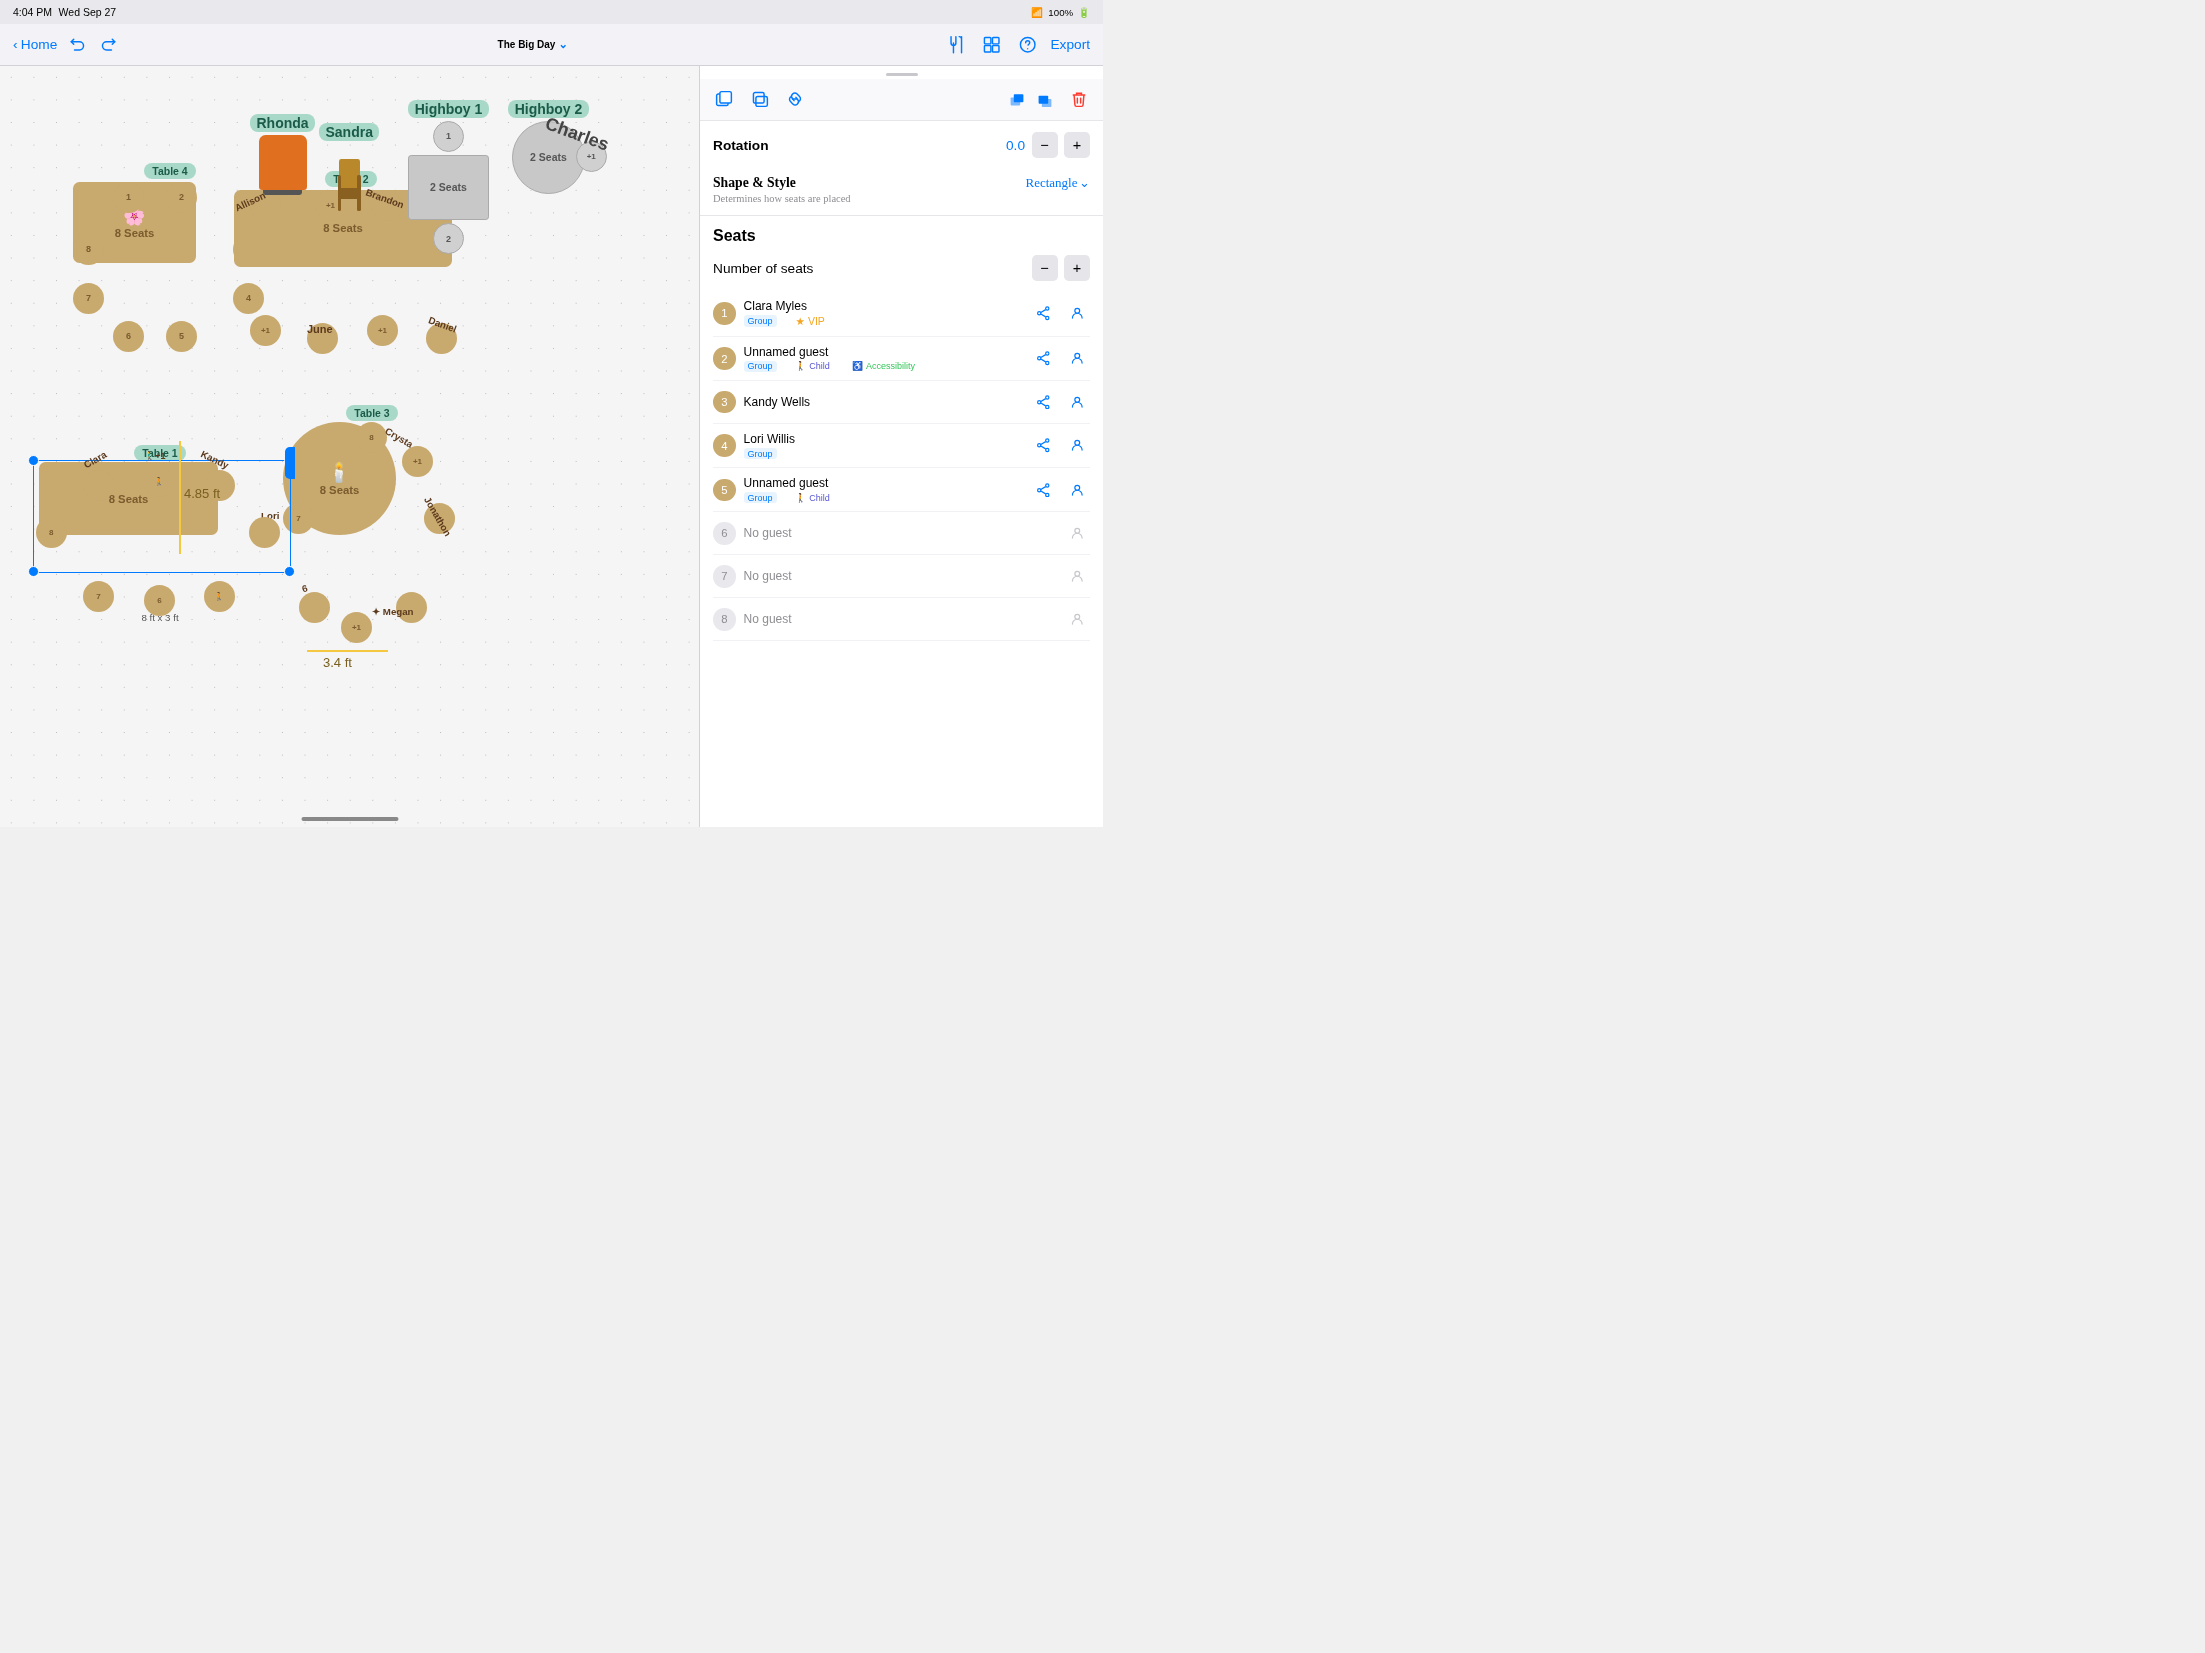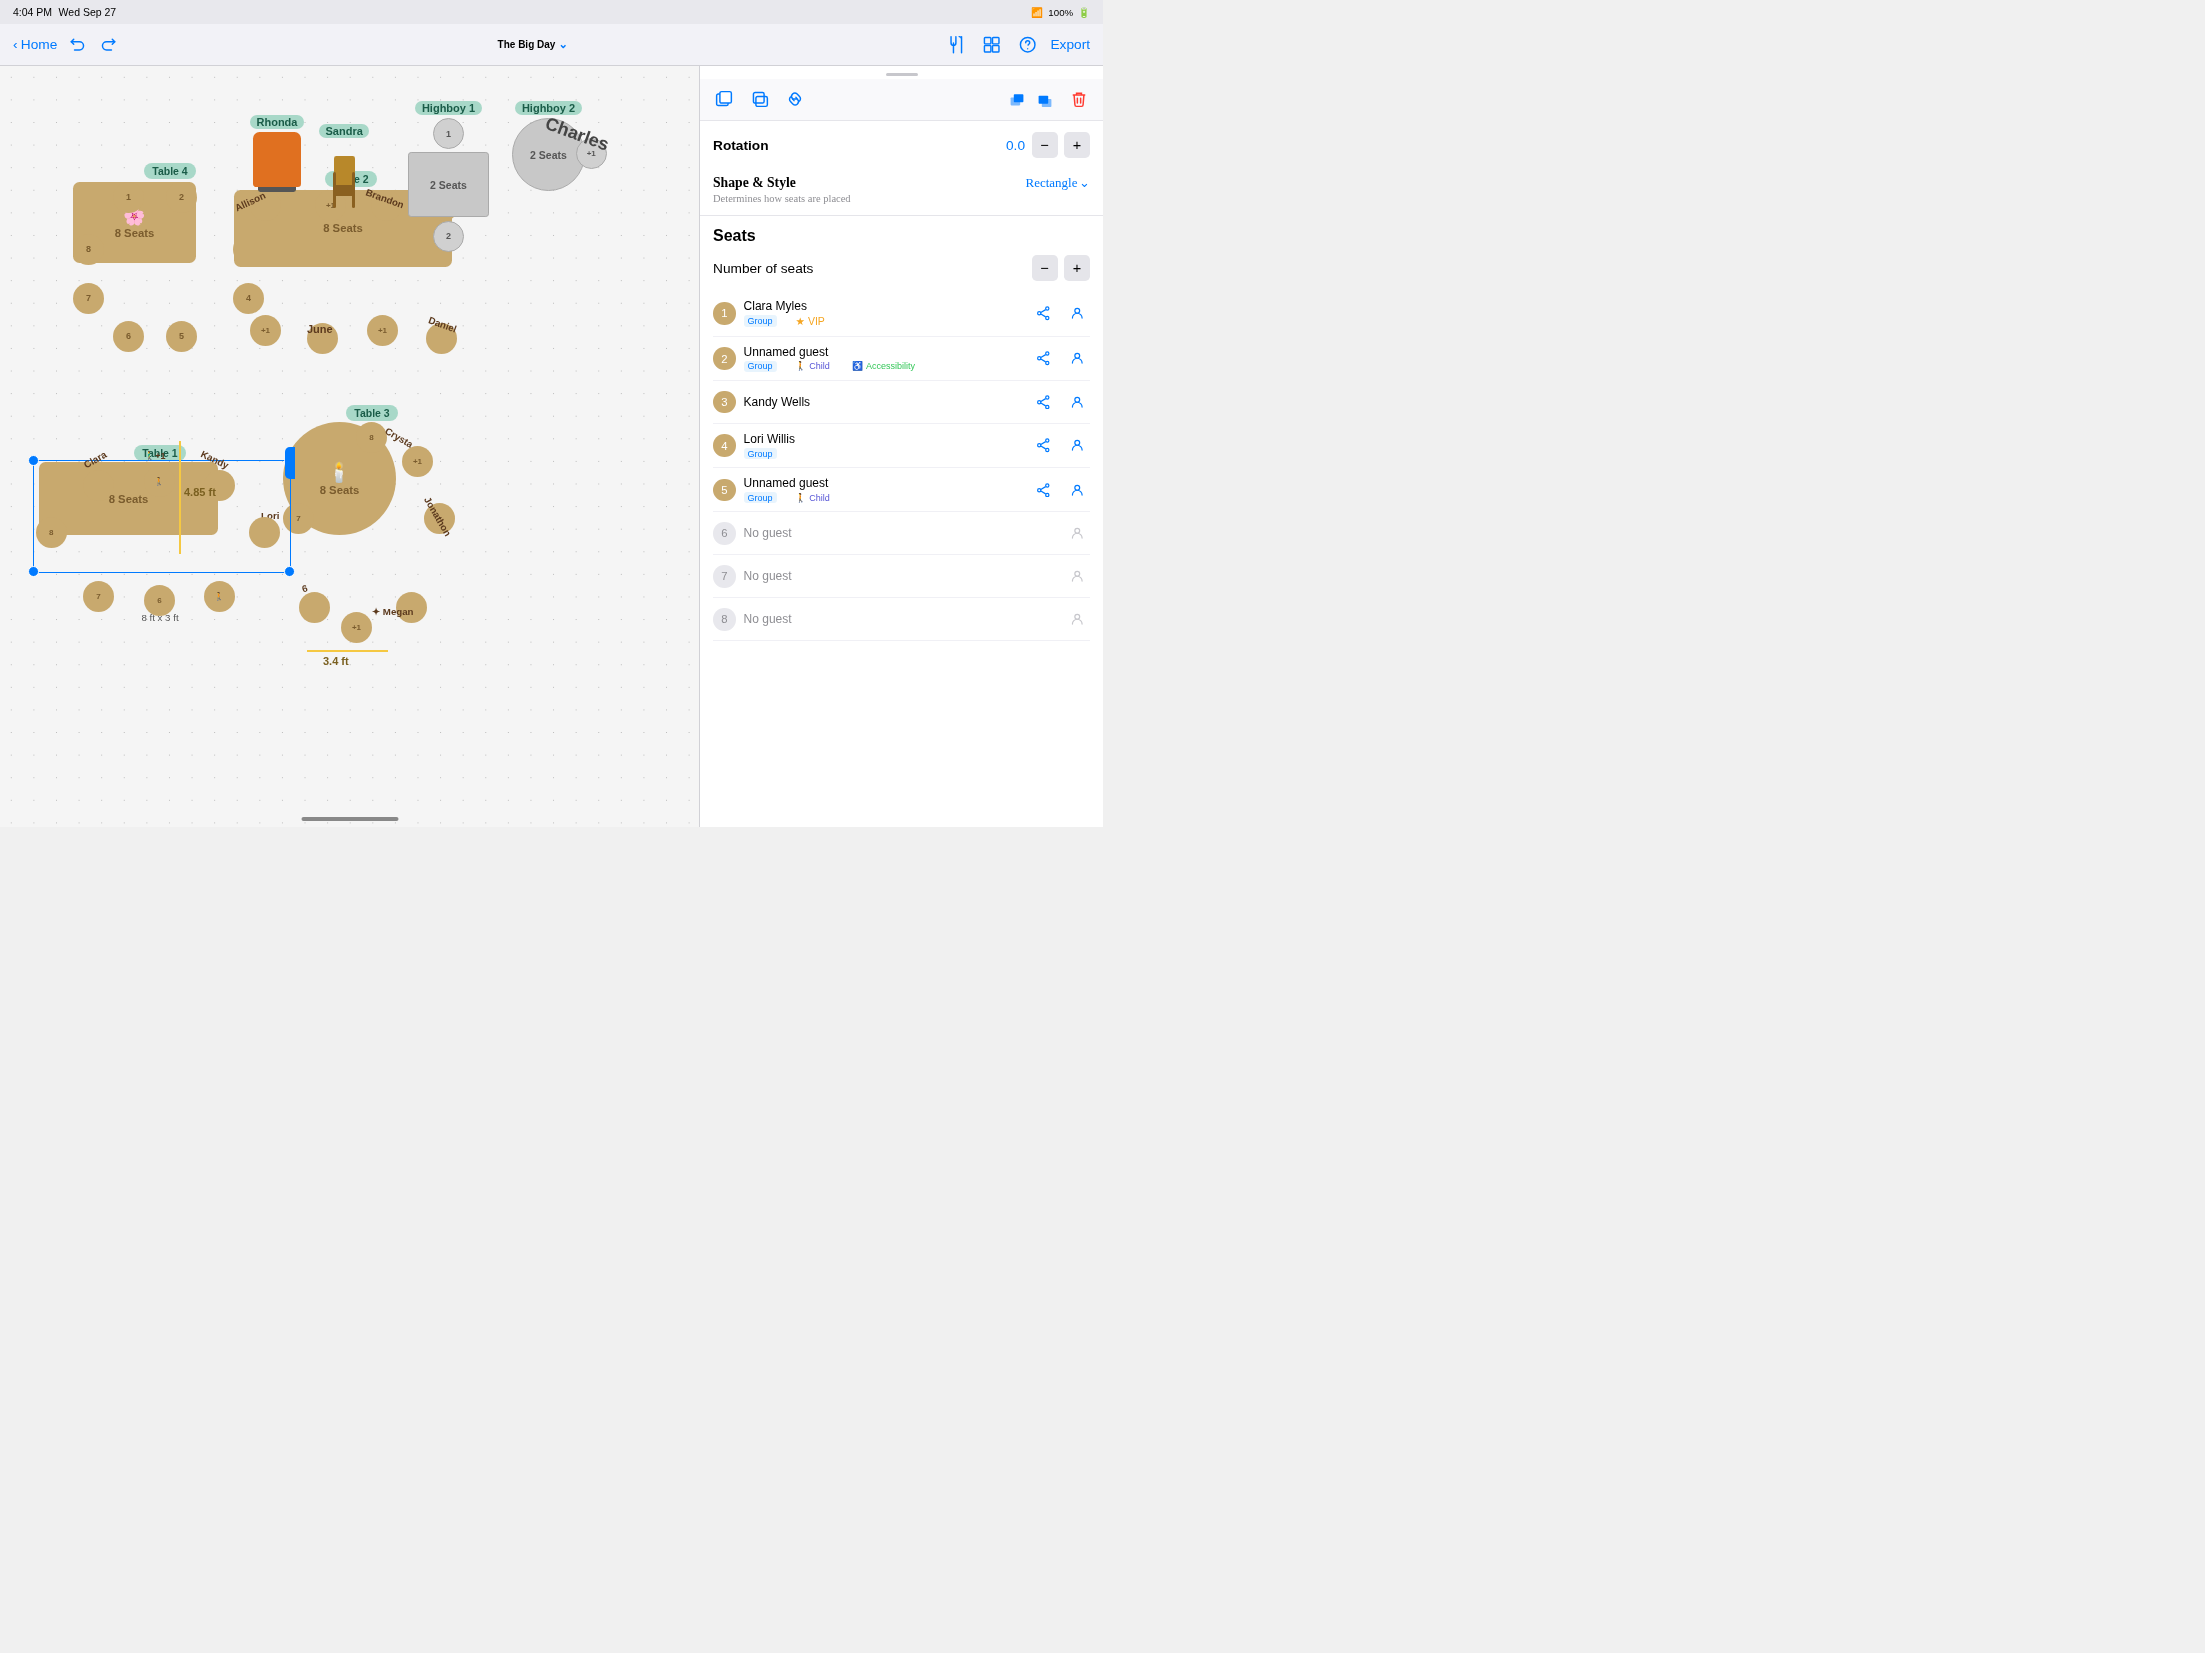--- a/index.html
+++ b/index.html
@@ -302,35 +302,35 @@
     }
 
     
     .measure-line {
       position: absolute;
       background: #f5c842;
       pointer-events: none;
     }
     .measure-label {
       position: absolute;
-      font-size: 11px;
+      font-size: 13px;
       color: #7a6020;
-      font-weight: 700;
+      font-weight: 400;
       white-space: nowrap;
     }
 
     
     .furniture-item {
       position: absolute;
     }
     .furniture-label {
       background: #a8d8c8;
       border-radius: 8px;
       padding: 0.8px 6.5px;
-      font-size: 11px;
+      font-size: 14px;
       font-weight: 600;
       color: #1a5c48;
       text-align: center;
       display: inline-block;
     }
 
     
     .bottom-scroll-bar {
       position: absolute;
       bottom: 6.5px;

